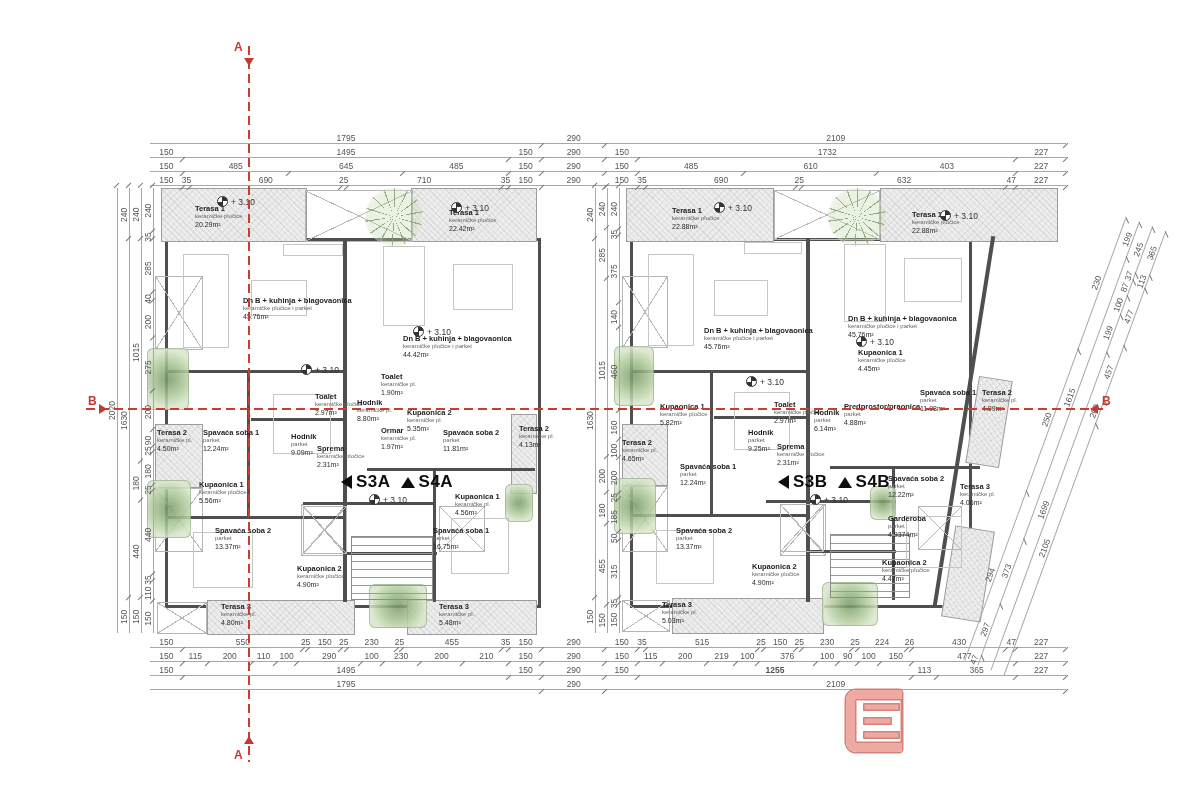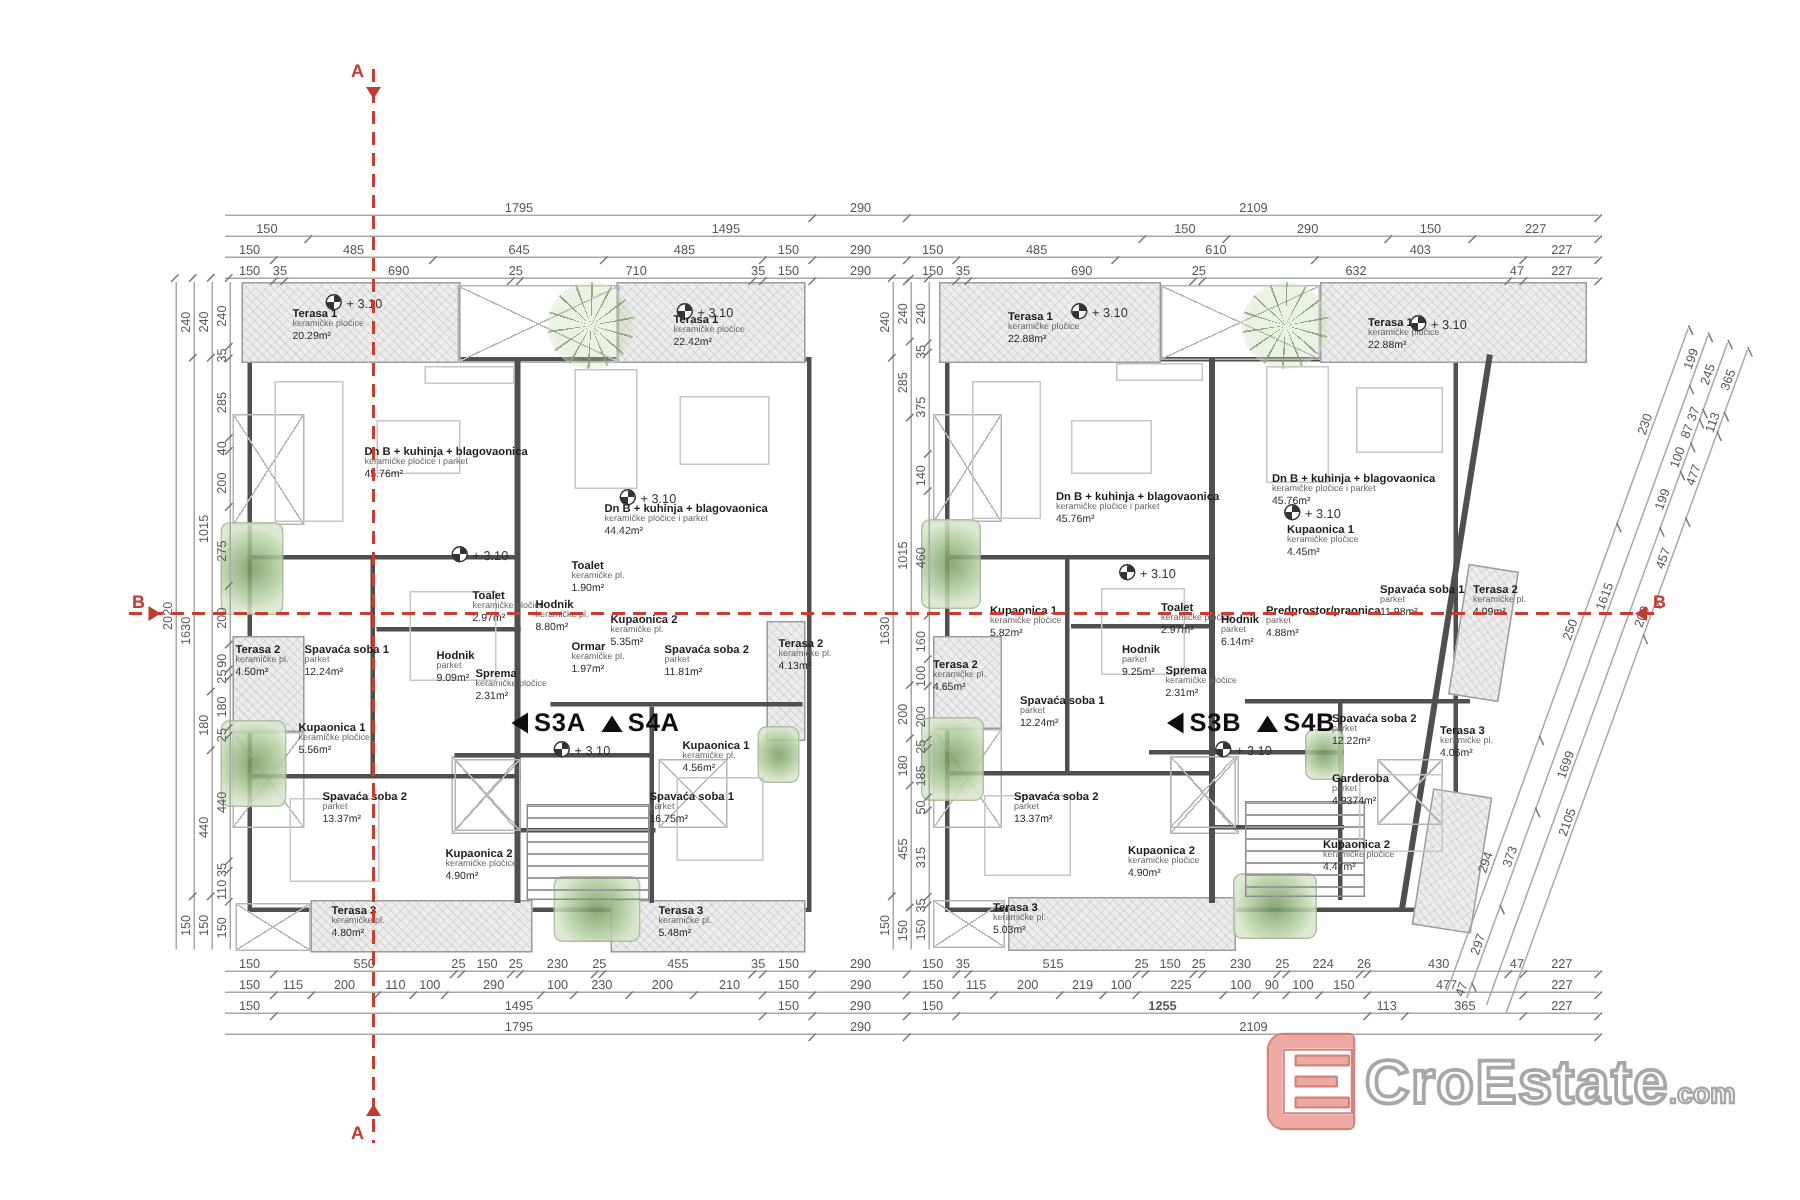--- a/index.html
+++ b/index.html
@@ -82,20 +82,21 @@
       <span style="flex-grow: 1795;">1795</span>
       <span style="flex-grow: 290;">290</span>
       <span style="flex-grow: 2109;">2109</span>
     </div>
     <div class="dim-row">
       <span style="flex-grow: 150;">150</span>
       <span style="flex-grow: 1495;">1495</span>
       <span style="flex-grow: 150;">150</span>
       <span style="flex-grow: 290;">290</span>
       <span style="flex-grow: 150;">150</span>
+      <span style="flex-grow: 1732;">1732</span>
       <span style="flex-grow: 227;">227</span>
     </div>
     <div class="dim-row">
       <span style="flex-grow: 150;">150</span>
       <span style="flex-grow: 485;">485</span>
       <span style="flex-grow: 525;">645</span>
       <span style="flex-grow: 485;">485</span>
       <span style="flex-grow: 150;">150</span>
       <span style="flex-grow: 290;">290</span>
       <span style="flex-grow: 150;">150</span>
@@ -160,21 +161,21 @@
       <span style="flex-grow: 170;">230</span>
       <span style="flex-grow: 200;">200</span>
       <span style="flex-grow: 210;">210</span>
       <span style="flex-grow: 150;">150</span>
       <span style="flex-grow: 290;">290</span>
       <span style="flex-grow: 150;">150</span>
       <span style="flex-grow: 115;">115</span>
       <span style="flex-grow: 200;">200</span>
       <span style="flex-grow: 135;">219</span>
       <span style="flex-grow: 100;">100</span>
-      <span style="flex-grow: 265;">225</span>
+      <span style="flex-grow: 265;">376</span>
       <span style="flex-grow: 100;">100</span>
       <span style="flex-grow: 90;">90</span>
       <span style="flex-grow: 100;">100</span>
       <span style="flex-grow: 150;">150</span>
       <span style="flex-grow: 477;">477</span>
       <span style="flex-grow: 227;">227</span>
     </div>
     <div class="dim-row">
       <span style="flex-grow: 150;">150</span>
       <span style="flex-grow: 1495;">1495</span>
@@ -662,14 +663,13 @@
 
 <div class="logo">
   <div class="logo-mark">
     <div class="lm-outer"></div>
     <div class="lm-e">
         <i></i>
         <i></i>
         <i></i>
       </div>
   </div>
-  <div class="logo-text"><span>CroEstate</span><span class="tld">.com</span></div>
 </div>
 
 </body></html>

